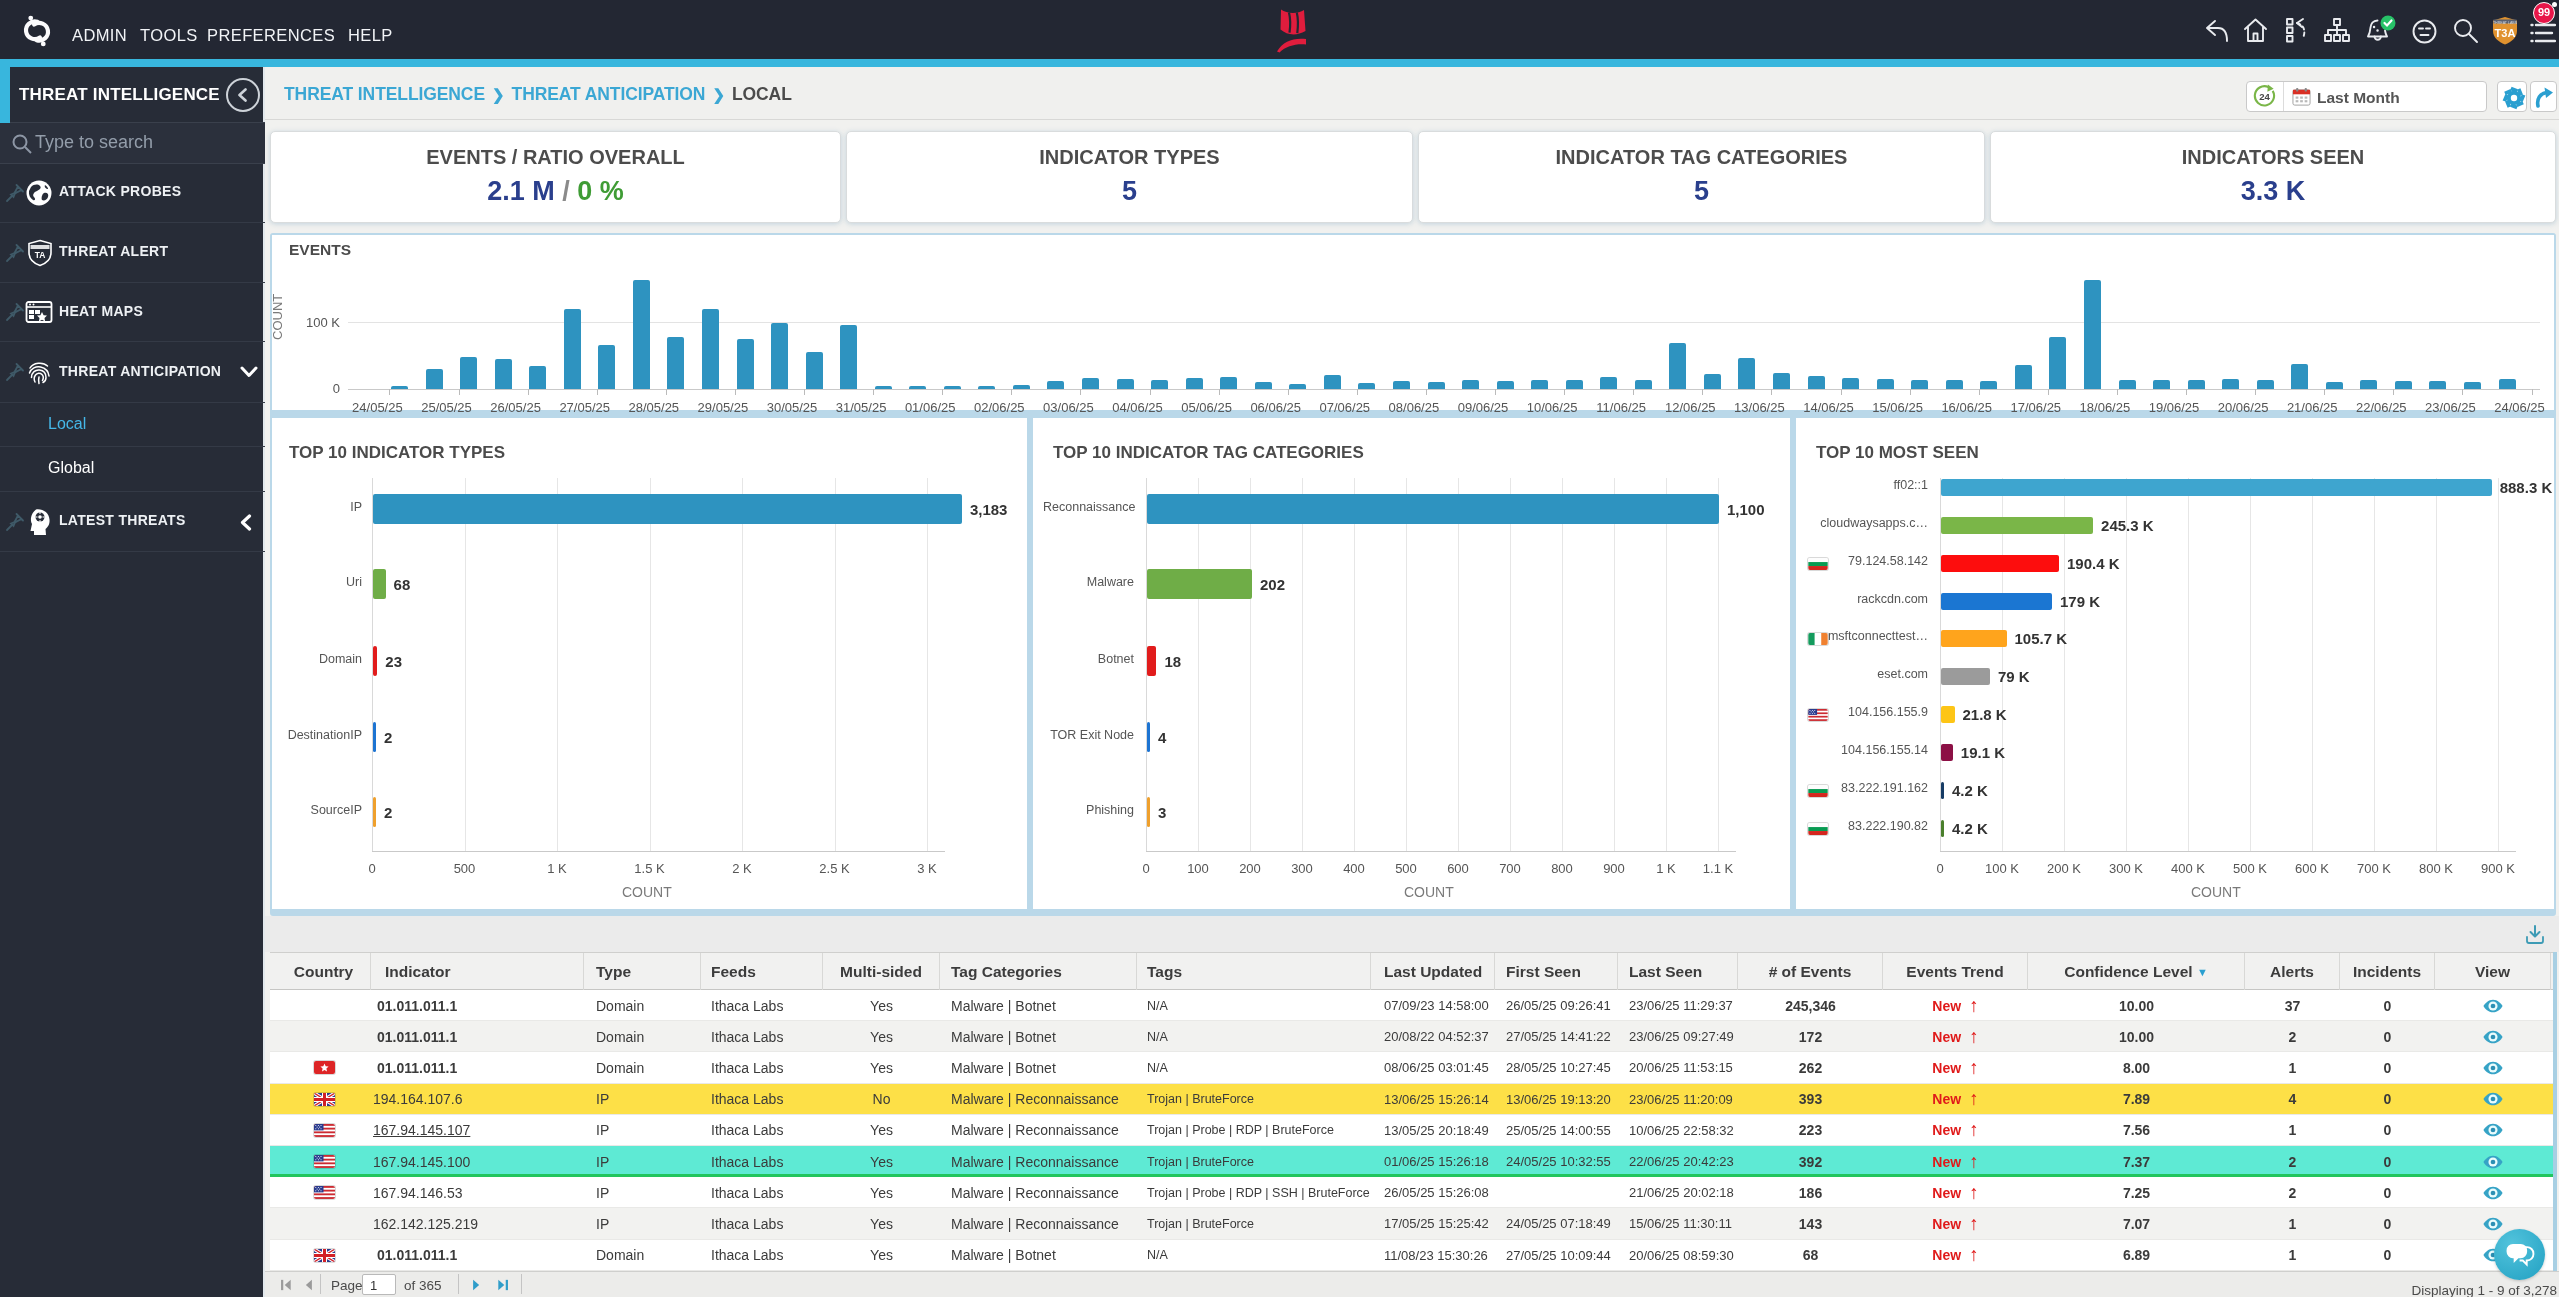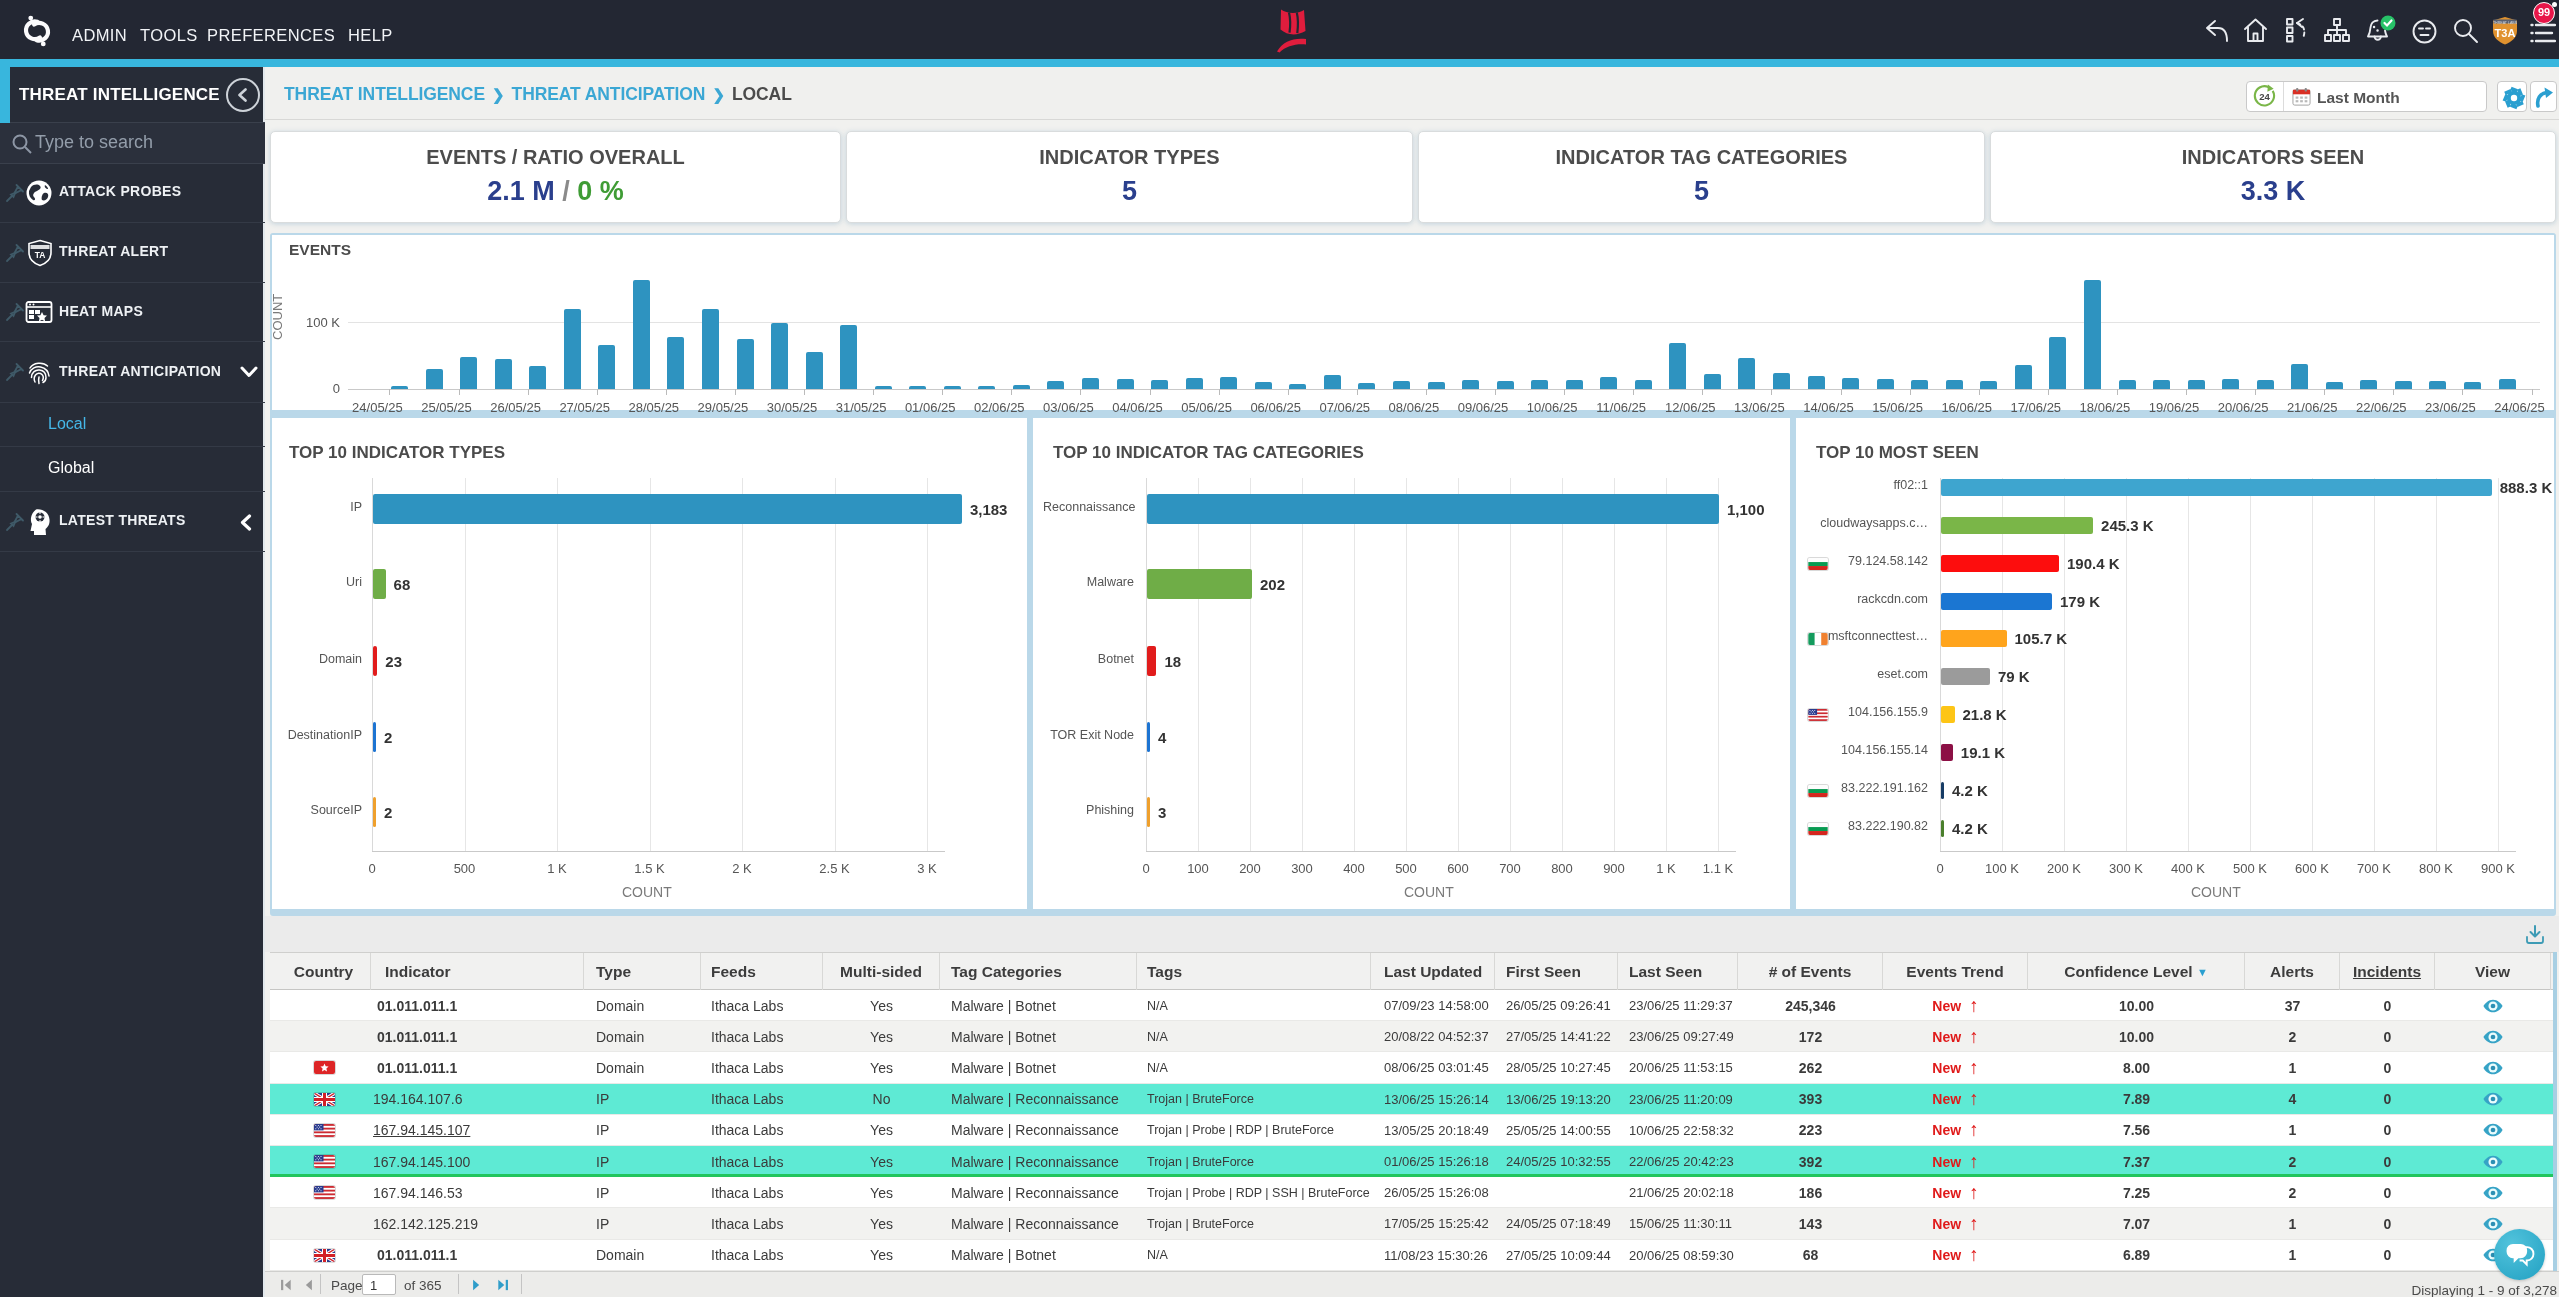--- a/index.html
+++ b/index.html
@@ -624,21 +624,21 @@
       <div class="th" style="left:553px;width:117px;justify-content:center;">Multi-sided</div>
       <div class="th" style="left:670px;width:197px;padding-left:11px;">Tag Categories</div>
       <div class="th" style="left:867px;width:234px;padding-left:10px;">Tags</div>
       <div class="th" style="left:1101px;width:124px;padding-left:13px;">Last Updated</div>
       <div class="th" style="left:1225px;width:123px;padding-left:11px;">First Seen</div>
       <div class="th" style="left:1348px;width:120px;padding-left:11px;">Last Seen</div>
       <div class="th" style="left:1468px;width:145px;justify-content:center;"># of Events</div>
       <div class="th" style="left:1613px;width:145px;justify-content:center;">Events Trend</div>
       <div class="th" style="left:1758px;width:217px;justify-content:center;">Confidence Level&nbsp;<span style="color:#2a9fd0;font-size:11px">▼</span></div>
       <div class="th" style="left:1975px;width:95px;justify-content:center;">Alerts</div>
-      <div class="th" style="left:2070px;width:95px;justify-content:center;text-decoration:underline;">Incidents</div>
+      <div class="th" style="left:2070px;width:95px;justify-content:center;">Incidents</div>
       <div class="th" style="left:2165px;width:116px;justify-content:center;">View</div>
     </div>
     <div class="trow" style="top:990.0px;background:#ffffff;border-bottom:1px solid #e9e9e7">
       <div class="td" style="left:7px;width:94px;justify-content:center;"></div>
       <div class="td" style="left:101px;width:213px;padding-left:6px;font-weight:bold;">01.011.011.1</div>
       <div class="td" style="left:314px;width:117px;padding-left:12px;">Domain</div>
       <div class="td" style="left:431px;width:122px;padding-left:10px;">Ithaca Labs</div>
       <div class="td" style="left:553px;width:117px;justify-content:center;">Yes</div>
       <div class="td" style="left:670px;width:197px;padding-left:11px;">Malware | Botnet</div>
       <div class="td" style="left:867px;width:234px;padding-left:10px;font-size:12.5px;">N/A</div>
@@ -737,21 +737,21 @@
         <b>0</b>
       </div>
       <div class="td" style="left:2165px;width:116px;justify-content:center;">
         <svg width="20" height="14" viewBox="0 0 22 15">
           <path d="M11 0.5 C16 0.5 20 4.5 21.5 7.5 C20 10.5 16 14.5 11 14.5 C6 14.5 2 10.5 0.5 7.5 C2 4.5 6 0.5 11 0.5 Z" fill="#36a3c6"></path>
           <circle cx="11" cy="7.5" r="5" fill="#eafcfd"></circle>
           <circle cx="11" cy="7.5" r="2.6" fill="#2c90b4"></circle>
         </svg>
       </div>
     </div>
-    <div class="trow" style="top:1083.6px;background:#5eead4;border-bottom:1px solid #e9e9e7">
+    <div class="trow" style="top:1083.6px;background:#fde047;border-bottom:1px solid #e9e9e7">
       <div class="td" style="left:7px;width:94px;justify-content:center;">
         <svg width="21" height="13" viewBox="0 0 21 13" class="flagbox">
           <rect width="21" height="13" fill="#2b3a8c"></rect>
           <path d="M0 0 L21 13 M21 0 L0 13" stroke="#fff" stroke-width="3.4"></path>
           <path d="M0 0 L21 13 M21 0 L0 13" stroke="#d22027" stroke-width="1.4"></path>
           <path d="M10.5 0 V13 M0 6.5 H21" stroke="#fff" stroke-width="5"></path>
           <path d="M10.5 0 V13 M0 6.5 H21" stroke="#d22027" stroke-width="3"></path>
         </svg>
       </div>
       <div class="td" style="left:101px;width:213px;padding-left:2px;">194.164.107.6</div>

